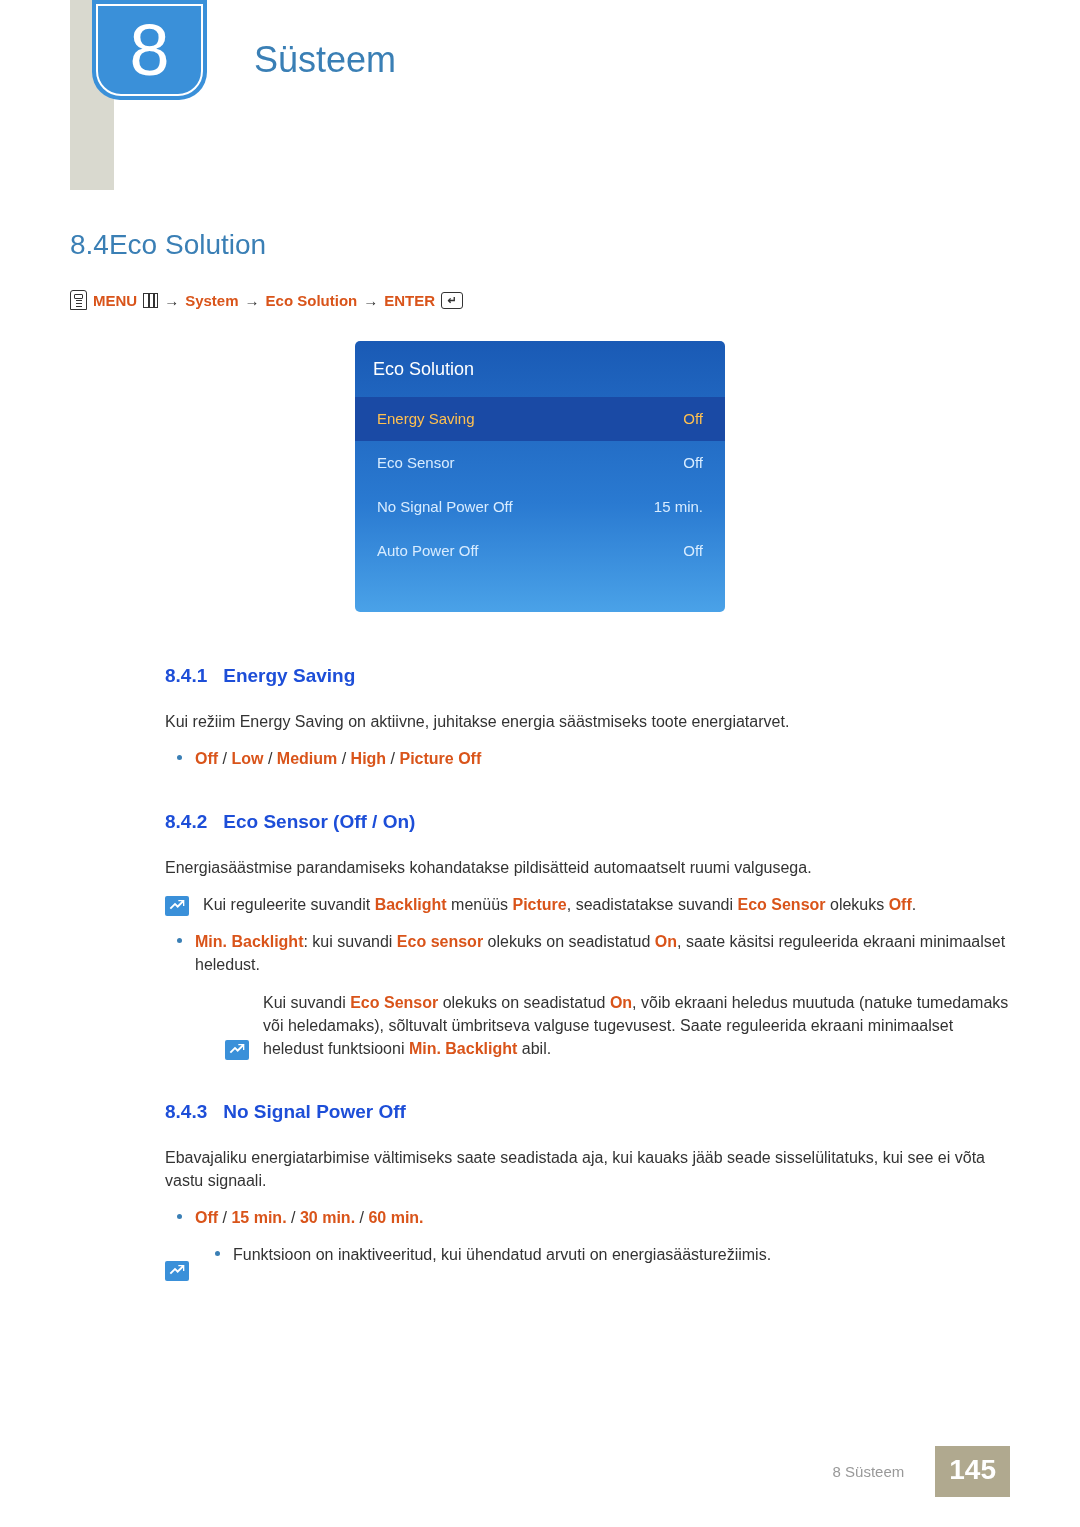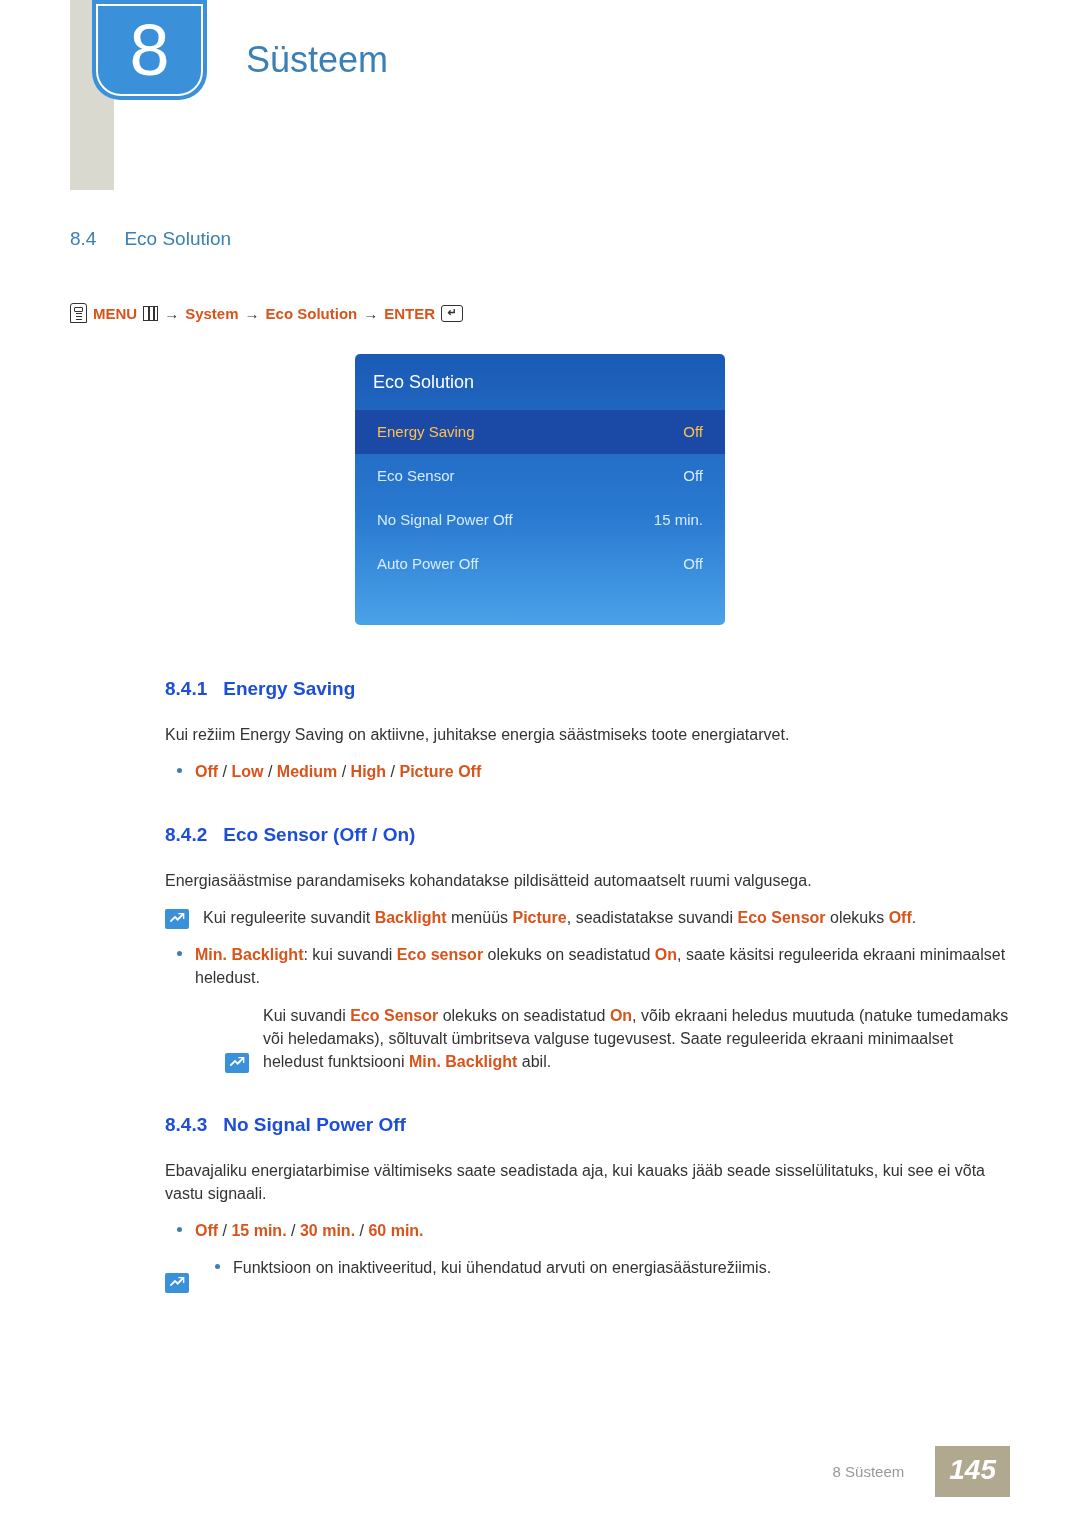--- a/index.html
+++ b/index.html
@@ -3,23 +3,23 @@
 <meta charset="utf-8">
 <style>
   * { margin:0; padding:0; box-sizing:border-box; }
   body { font-family:Arial,Helvetica,sans-serif; background:#fff; color:#333; font-size:16px; line-height:1.45; width:1080px; margin:0 auto; position:relative; min-height:1527px; }
   .page { padding:0 70px 120px 70px; }
   .chapter-head { position:relative; height:115px; }
   .chapter-bar { position:absolute; top:0; left:0; width:44px; height:190px; background:#d9d9cf; }
   .chapter-badge { position:absolute; left:22px; top:0; width:115px; height:100px; background:#3a90d9; border-bottom-left-radius:28px; border-bottom-right-radius:28px; }
   .chapter-num-box { position:absolute; left:26px; top:4px; width:107px; height:92px; border:2px solid #fff; border-bottom-left-radius:25px; border-bottom-right-radius:25px; display:flex; align-items:center; justify-content:center; }
   .chapter-num { color:#fff; font-size:72px; font-weight:300; font-family:Arial,sans-serif; }
-  .chapter-title { position:absolute; left:176px; top:34px; font-size:36px; font-weight:400; color:#3a7fb5; }
+  .chapter-title { position:absolute; left:184px; top:34px; font-size:36px; font-weight:400; color:#3a7fb5; }
   .section { margin-top:110px; }
-  .sec-heading { display:flex; gap:28px; font-size:19px; color:#3a7fb5; font-weight:400; margin-bottom:50px; }
+  .sec-heading { display:flex; font-size:28px; color:#3a7fb5; font-weight:400; margin-bottom:24px; }
   .menupath { display:flex; align-items:center; gap:6px; font-size:15px; font-weight:bold; margin-bottom:30px; }
   .menupath .arrow { color:#333; font-weight:normal; }
   .menupath .hl { color:#d9541a; }
   .icon-remote { display:inline-block; width:17px; height:20px; border:1.5px solid #333; border-radius:3px 3px 0 0; position:relative; }
   .icon-remote:before { content:""; position:absolute; top:3px; left:3px; right:3px; height:3px; border:1px solid #333; border-radius:1px; }
   .icon-remote:after { content:""; position:absolute; bottom:2px; left:5px; width:6px; height:7px; background:repeating-linear-gradient(0deg,#333 0 1px,transparent 1px 3px); }
   .icon-grid { display:inline-block; width:15px; height:15px; border:1.5px solid #333; position:relative; }
   .icon-grid:before { content:""; position:absolute; top:0; bottom:0; left:33%; width:1.5px; background:#333; box-shadow:5px 0 0 #333; }
   .icon-enter { display:inline-flex; width:22px; height:17px; border:1.5px solid #333; border-radius:3px; align-items:center; justify-content:center; font-size:11px; }
   .osd { width:370px; margin:0 auto 50px auto; border-radius:5px; overflow:hidden; background:linear-gradient(180deg,#1a5ab5 0%,#2a7ad1 60%,#4aa2e8 100%); padding-bottom:40px; }
@@ -34,21 +34,21 @@
   .bullet-list { list-style:none; margin-top:14px; }
   .bullet-list > li { position:relative; padding-left:30px; margin-bottom:14px; font-size:16px; }
   .bullet-list > li:before { content:""; position:absolute; left:12px; top:8px; width:5px; height:5px; background:#3a7fb5; border-radius:50%; }
   .note { display:flex; align-items:flex-end; gap:14px; margin:14px 0; }
   .note-icon { flex-shrink:0; width:24px; height:20px; background:#3a90d9; border-radius:2px; display:flex; align-items:center; justify-content:center; margin-top:2px; }
   .note-icon svg { width:16px; height:16px; }
   .note-body { flex:1; font-size:16px; }
   .nested-note { margin-left:30px; margin-top:14px; }
   .footer { position:absolute; bottom:30px; right:70px; display:flex; align-items:center; gap:31px; }
   .footer-label { color:#999; font-size:15px; }
-  .footer-page { background:#b0a98f; color:#fff; font-size:28px; font-weight:bold; font-style:italic; padding:4px 14px 6px 14px; }
+  .footer-page { background:#b0a98f; color:#fff; font-size:28px; font-weight:bold; padding:4px 14px 6px 14px; }
 </style>
 </head>
 <body>
 
 <div class="page">
 
   <div class="chapter-head">
     <div class="chapter-bar"></div>
     <div class="chapter-badge"></div>
     <div class="chapter-num-box">

